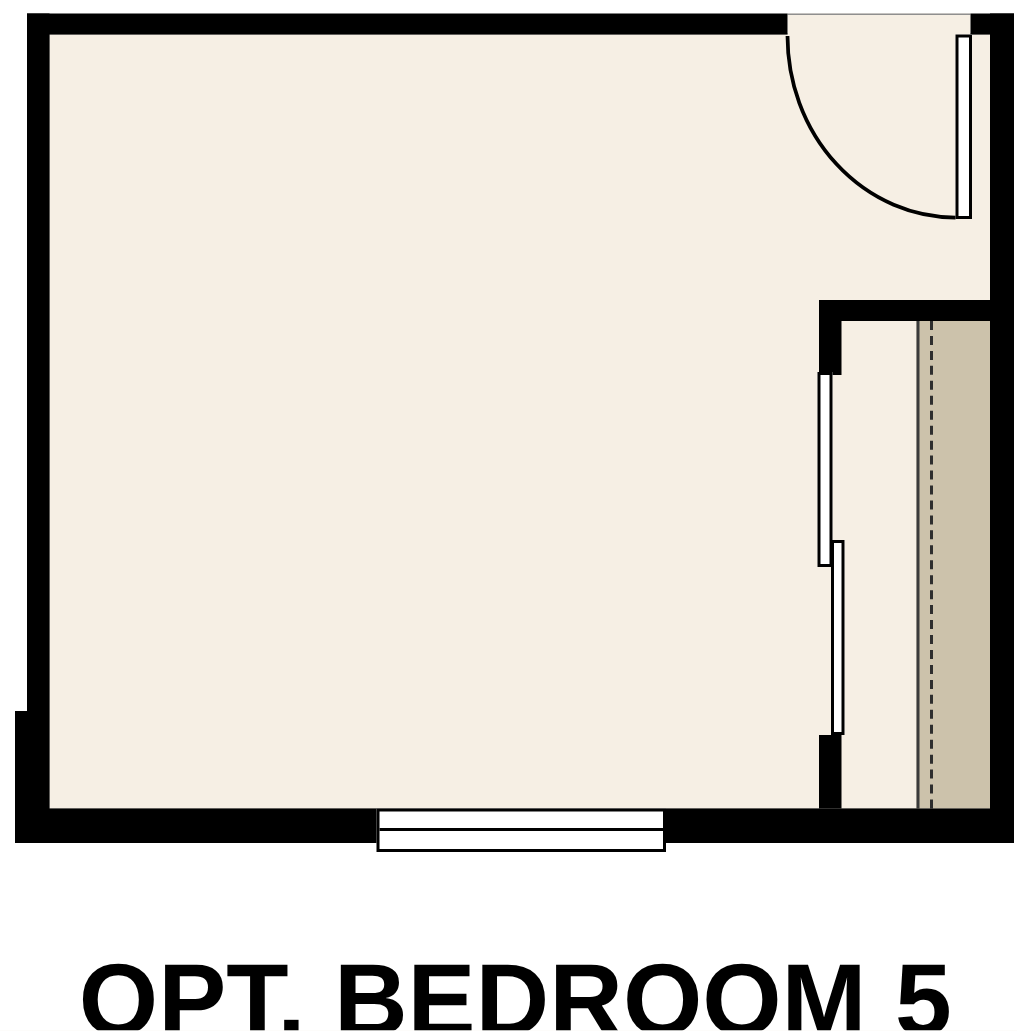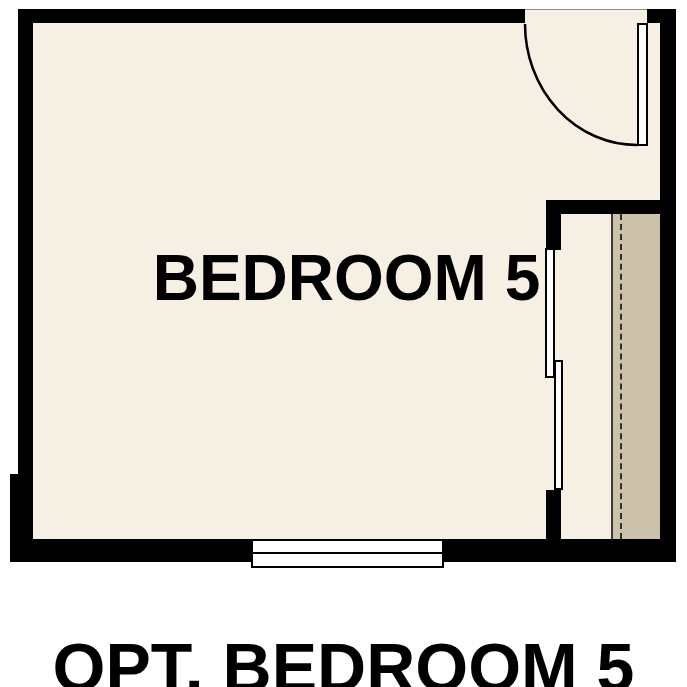--- a/index.html
+++ b/index.html
@@ -112,17 +112,16 @@
   <div class="door-leaf" style="left:637px; top:23px; width:11px; height:123px;"></div>
 
   <svg class="svg-overlay" width="687" height="687" viewBox="0 0 687 687">
     <path d="M 525 24 A 112 121 0 0 0 637 145" fill="none" stroke="#000000" stroke-width="2.5"></path>
   </svg>
 
   <div class="window" style="left:251px; top:539px; width:193px; height:29px;">
     <div class="window-mid"></div>
   </div>
 
-  <div class="room-label label-bedroom">BEDROOM 5</div>
 
   <div class="room-label label-caption">OPT. BEDROOM 5</div>
 
 </div>
 
 </body></html>

